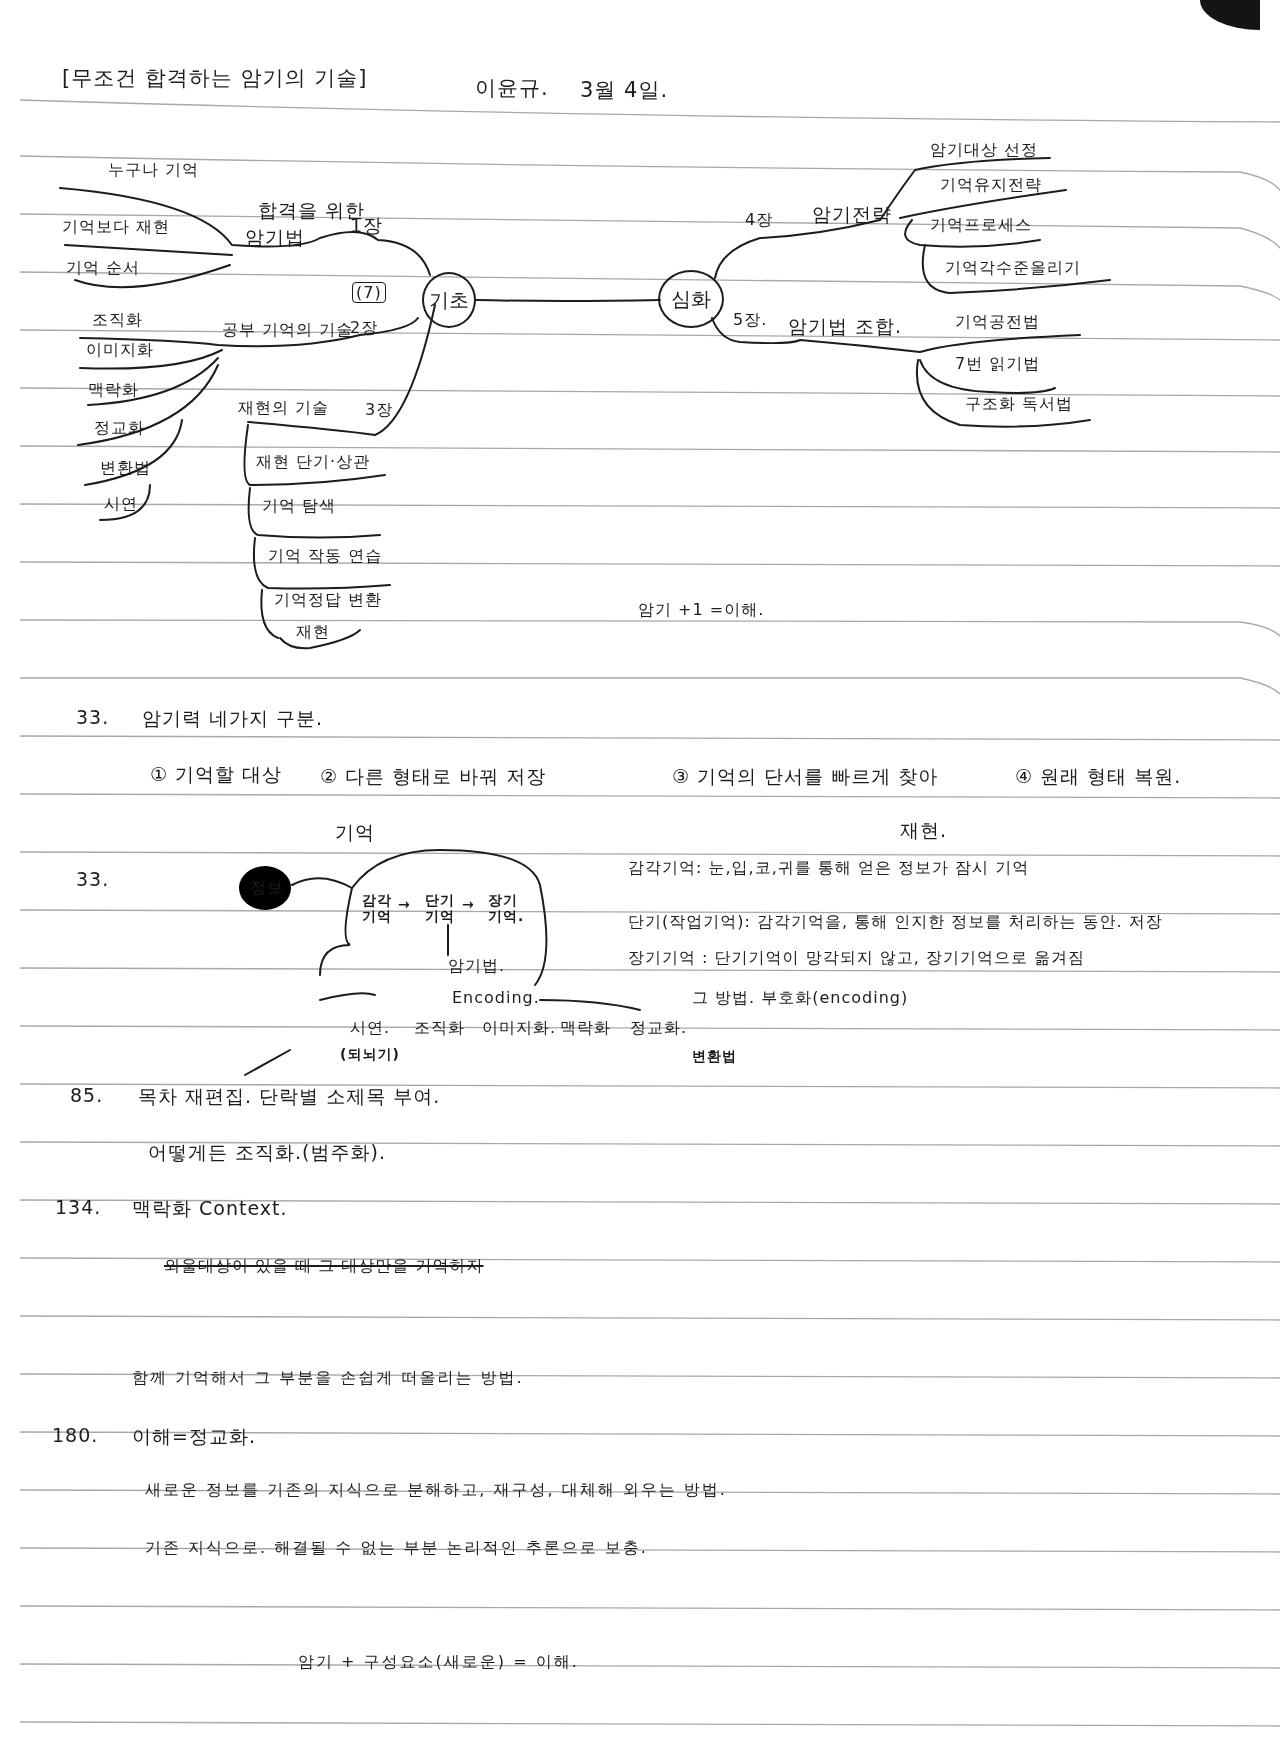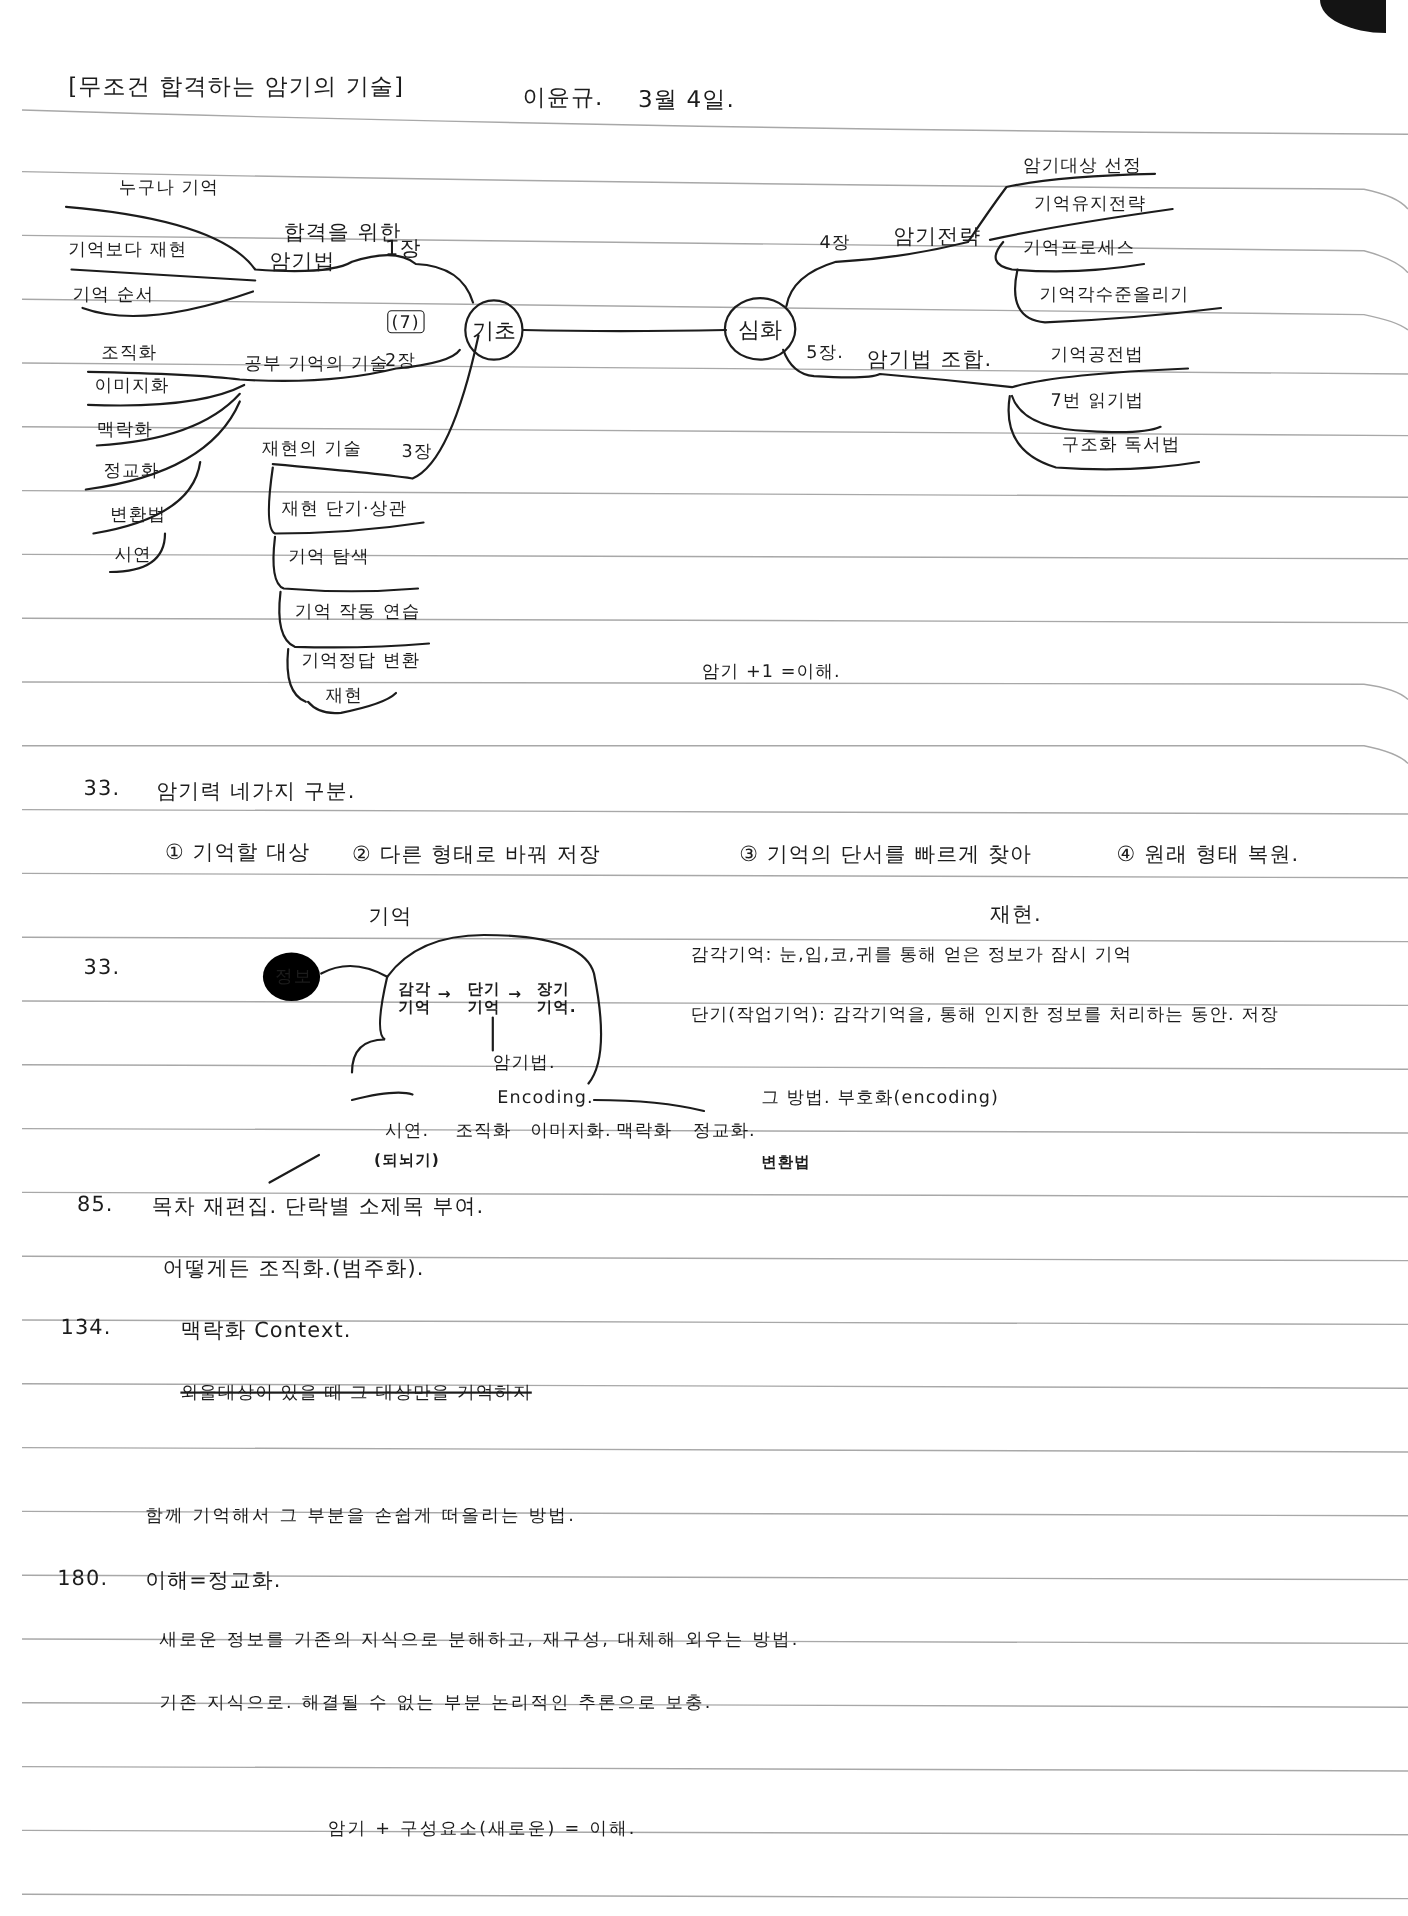--- a/index.html
+++ b/index.html
@@ -177,28 +177,29 @@
   <div class="hw sm" style="left:350px; top:1018px;">시연.</div>
   <div class="hw sm" style="left:414px; top:1018px;">조직화</div>
   <div class="hw sm" style="left:482px; top:1018px;">이미지화.</div>
   <div class="hw sm" style="left:560px; top:1018px;">맥락화</div>
   <div class="hw sm" style="left:630px; top:1018px;">정교화.</div>
   <div class="hw xs" style="left:340px; top:1046px;">(되뇌기)</div>
   <div class="hw xs" style="left:692px; top:1048px;">변환법</div>
 
   <div class="hw sm" style="left:628px; top:858px;">감각기억: 눈,입,코,귀를 통해 얻은 정보가 잠시 기억</div>
   <div class="hw sm strike" style="left:628px; top:912px; text-decoration:none;">단기(작업기억): 감각기억을, 통해 인지한 정보를 처리하는 동안. 저장</div>
+  <div class="hw sm" style="left:628px; top:948px;">장기기억 : 단기기억이 망각되지 않고, 장기기억으로 옮겨짐</div>
   <div class="hw sm" style="left:692px; top:988px;">그 방법. 부호화(encoding)</div>
 
   <div class="hw" style="left:70px; top:1084px;">85.</div>
   <div class="hw" style="left:138px; top:1084px;">목차 재편집. 단락별 소제목 부여.</div>
   <div class="hw" style="left:148px; top:1140px;">어떻게든 조직화.(범주화).</div>
 
   <div class="hw" style="left:55px; top:1196px;">134.</div>
-  <div class="hw" style="left:132px; top:1196px;margin-left:32px;">맥락화 Context.</div>
+  <div class="hw" style="left:132px; top:1196px;">맥락화 Context.</div>
   <div class="hw sm strike" style="left:132px; top:1256px;margin-left:32px;">외울대상이 있을 때 그 대상만을 기억하지</div>
   <div class="hw sm" style="left:132px; top:1368px; letter-spacing:2px;">함께 기억해서 그 부분을 손쉽게 떠올리는 방법.</div>
 
   <div class="hw" style="left:52px; top:1424px;">180.</div>
   <div class="hw" style="left:132px; top:1424px;">이해=정교화.</div>
   <div class="hw sm" style="left:145px; top:1480px; letter-spacing:2px;">새로운 정보를 기존의 지식으로 분해하고, 재구성, 대체해 외우는 방법.</div>
   <div class="hw sm" style="left:145px; top:1538px; letter-spacing:2px;">기존 지식으로. 해결될 수 없는 부분 논리적인 추론으로 보충.</div>
   <div class="hw sm" style="left:298px; top:1652px; letter-spacing:2px;">암기 + 구성요소(새로운) = 이해.</div>
 
 </div>

